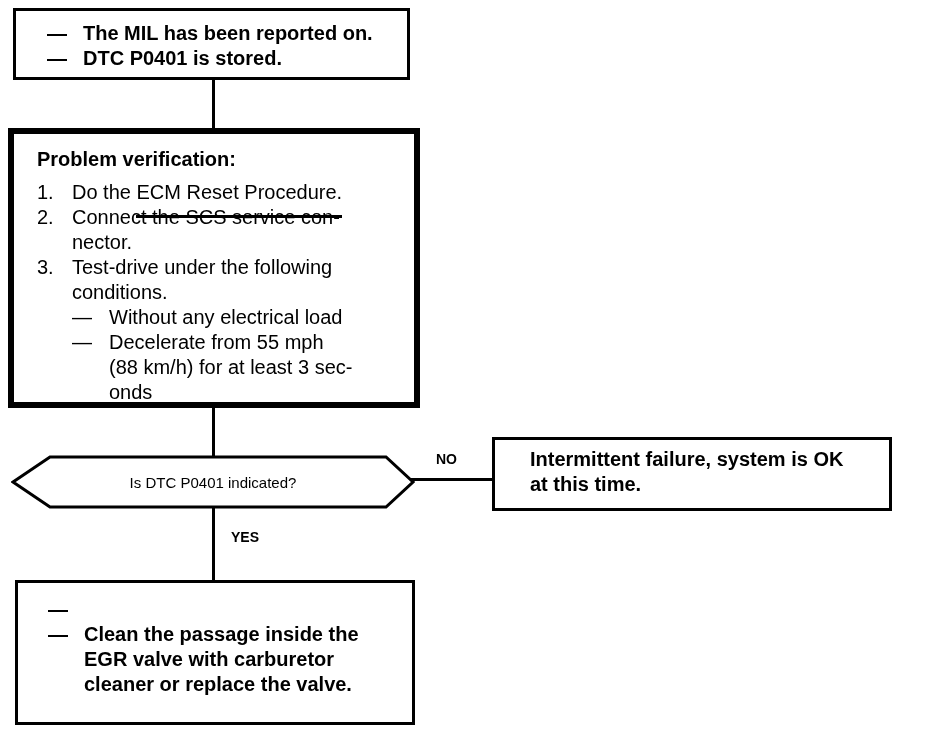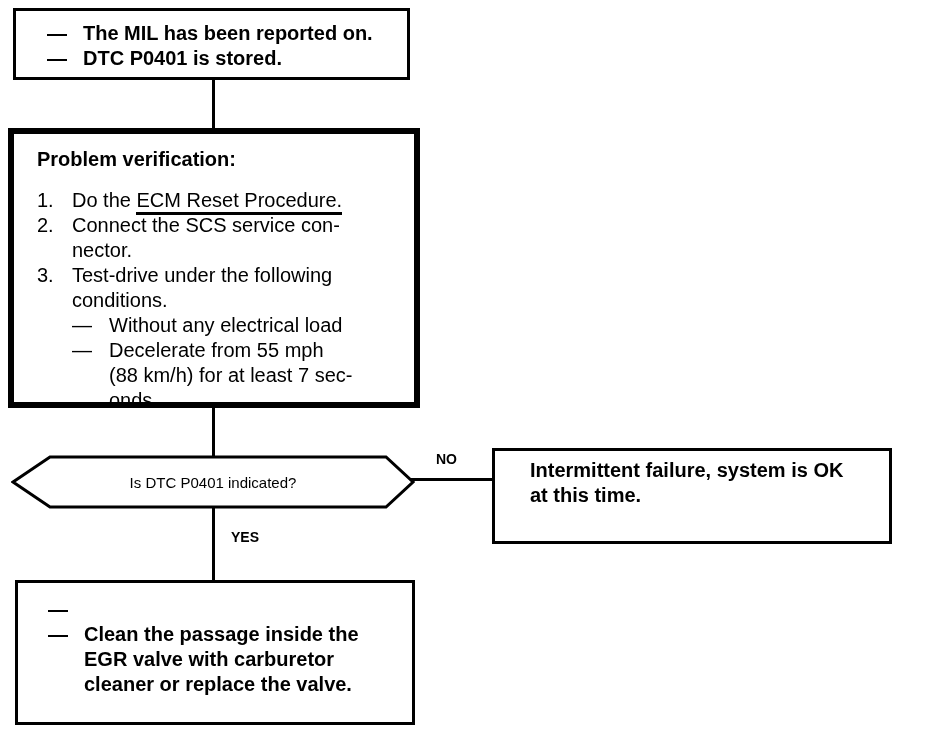--- a/index.html
+++ b/index.html
@@ -20,31 +20,31 @@
   }
   .thick { border-width: 6px; }
   .fs20 { font-size: 20px; line-height: 25px; }
   .fs21 { font-size: 14px; line-height: 24px; }
   .bold { font-weight: bold; }
   .pre { white-space: pre-line; }
   .row { display: flex; align-items: flex-start; }
   .dash { flex: 0 0 36px; }
   .num  { flex: 0 0 35px; }
   .body { flex: 1 1 auto; }
-  .u { border-bottom: 3px solid #000000; padding-bottom: 1px; }
+  .u { border-bottom: 3px solid #000000; padding-bottom: 12px; }
   .line { position: absolute; background: #000000; }
   .label { position: absolute; font-weight: bold; }
   .hexwrap { position: absolute; left: 11px; top: 454px; width: 404px; height: 56px; }
   .hexwrap svg { position: absolute; left: 0; top: 0; }
   .hexlabel {
     position: absolute; left: 0; top: 0; width: 404px; height: 56px;
     display: flex; align-items: center; justify-content: center;
     font-size: 15px;
   }
-  .vtitle { margin-bottom: 16px; }
+  .vtitle { margin-bottom: 8px; }
 </style>
 </head>
 <body>
 
 <div class="stage">
 
   <div class="box fs20 bold" style="left:13px; top:8px; width:397px; height:72px; padding:10px 4px 0 31px;">
     <div class="row">
       <span class="dash">—</span>
       <span class="body">The MIL has been reported on.</span>
@@ -76,40 +76,40 @@
       <div class="body">
         <div class="pre">Test-drive under the following
 conditions.</div>
         <div class="row">
           <span class="dash" style="flex-basis:37px">—</span>
           <span class="body pre">Without any electrical load</span>
         </div>
         <div class="row">
           <span class="dash" style="flex-basis:37px">—</span>
           <span class="body pre">Decelerate from 55 mph
-(88 km/h) for at least 7 sec-
+(88 km/h) for at least 3 sec-
 onds</span>
         </div>
       </div>
     </div>
   </div>
 
   <div class="line" style="left:212px; top:408px; width:3px; height:48px;"></div>
 
   <div class="hexwrap">
     <svg width="404" height="56" viewBox="0 0 404 56">
       <polygon points="2,28 39,3 375,3 402,28 375,53 39,53" fill="#ffffff" stroke="#000000" stroke-width="3"></polygon>
     </svg>
     <div class="hexlabel">Is DTC P0401 indicated?</div>
   </div>
 
   <div class="line" style="left:410px; top:478px; width:82px; height:3px;"></div>
   <div class="label fs21" style="left:436px; top:447px;">NO</div>
 
-  <div class="box fs20 bold pre" style="left:492px; top:448px; width:400px; height:96px; padding:7px 8px 0 35px;">Intermittent failure, system is OK
+  <div class="box fs20 bold pre" style="left:492px; top:437px; width:400px; height:74px; padding:7px 8px 0 35px;">Intermittent failure, system is OK
 at this time.</div>
 
   <div class="line" style="left:212px; top:507px; width:3px; height:73px;"></div>
   <div class="label fs21" style="left:231px; top:525px;">YES</div>
 
   <div class="box fs20 bold" style="left:15px; top:580px; width:400px; height:145px; padding:14px 4px 0 30px;">
     <div class="row">
       <span class="dash">—</span>
     </div>
     <div class="row">

